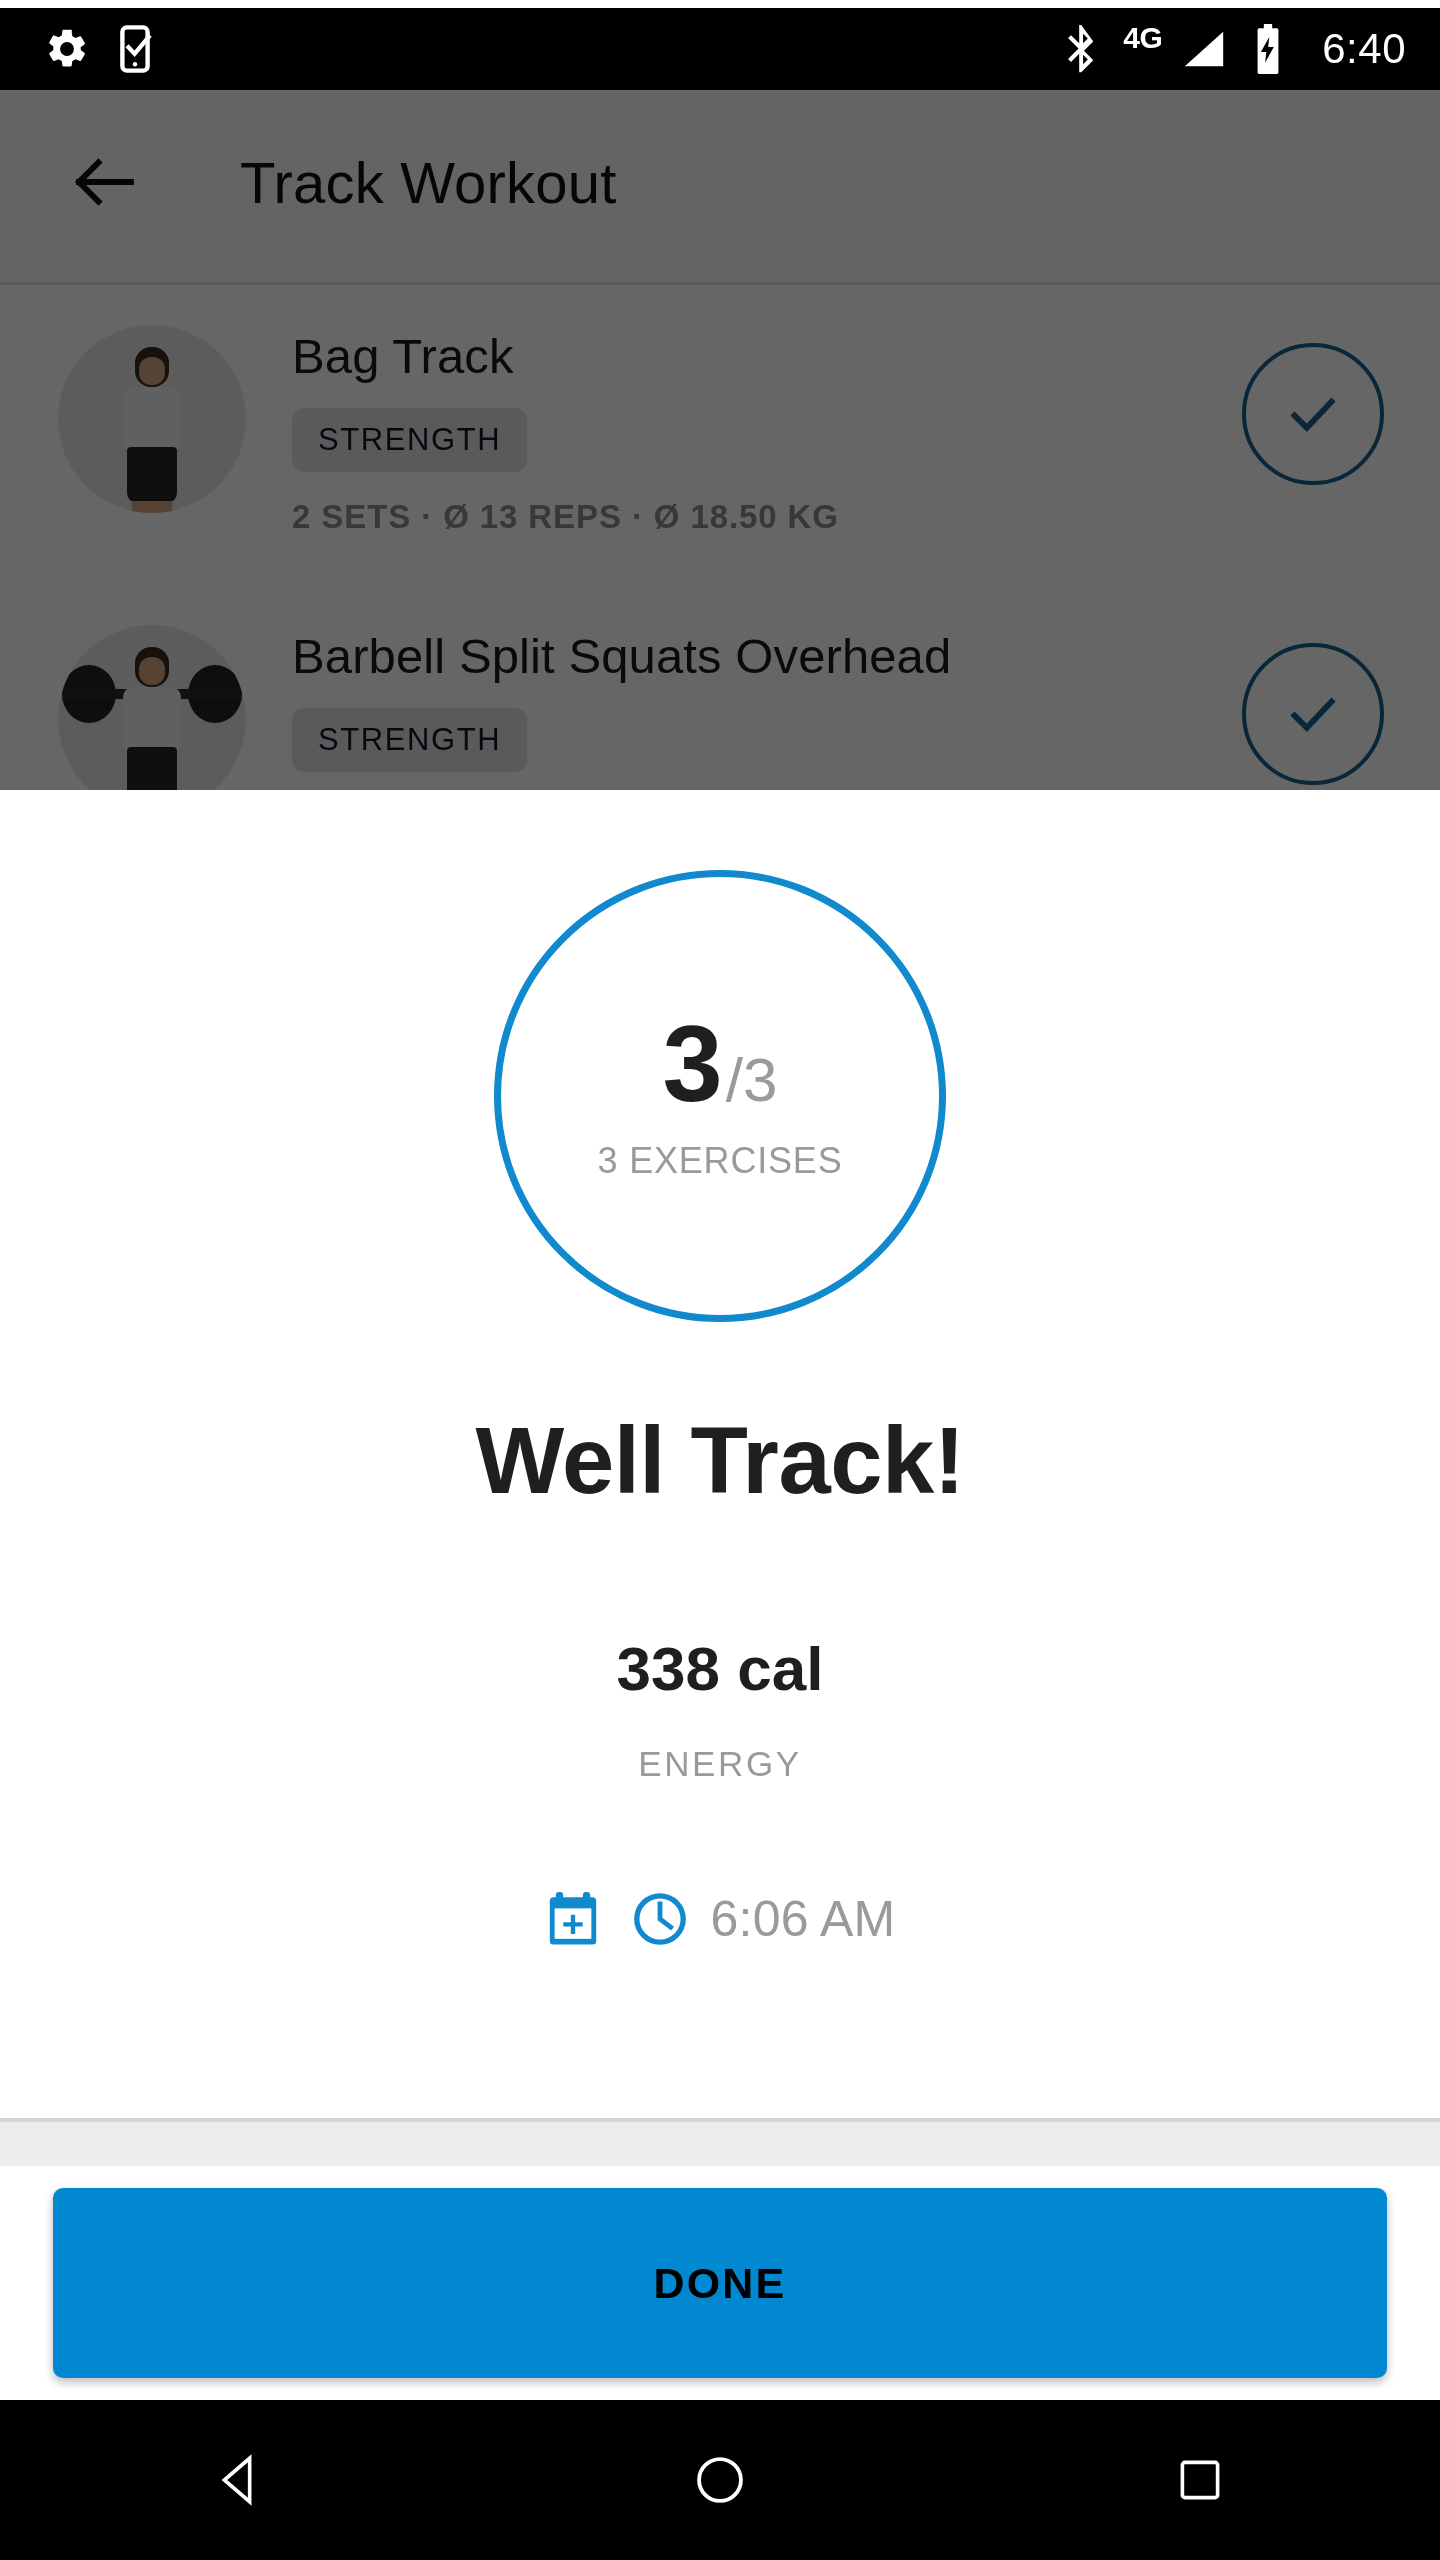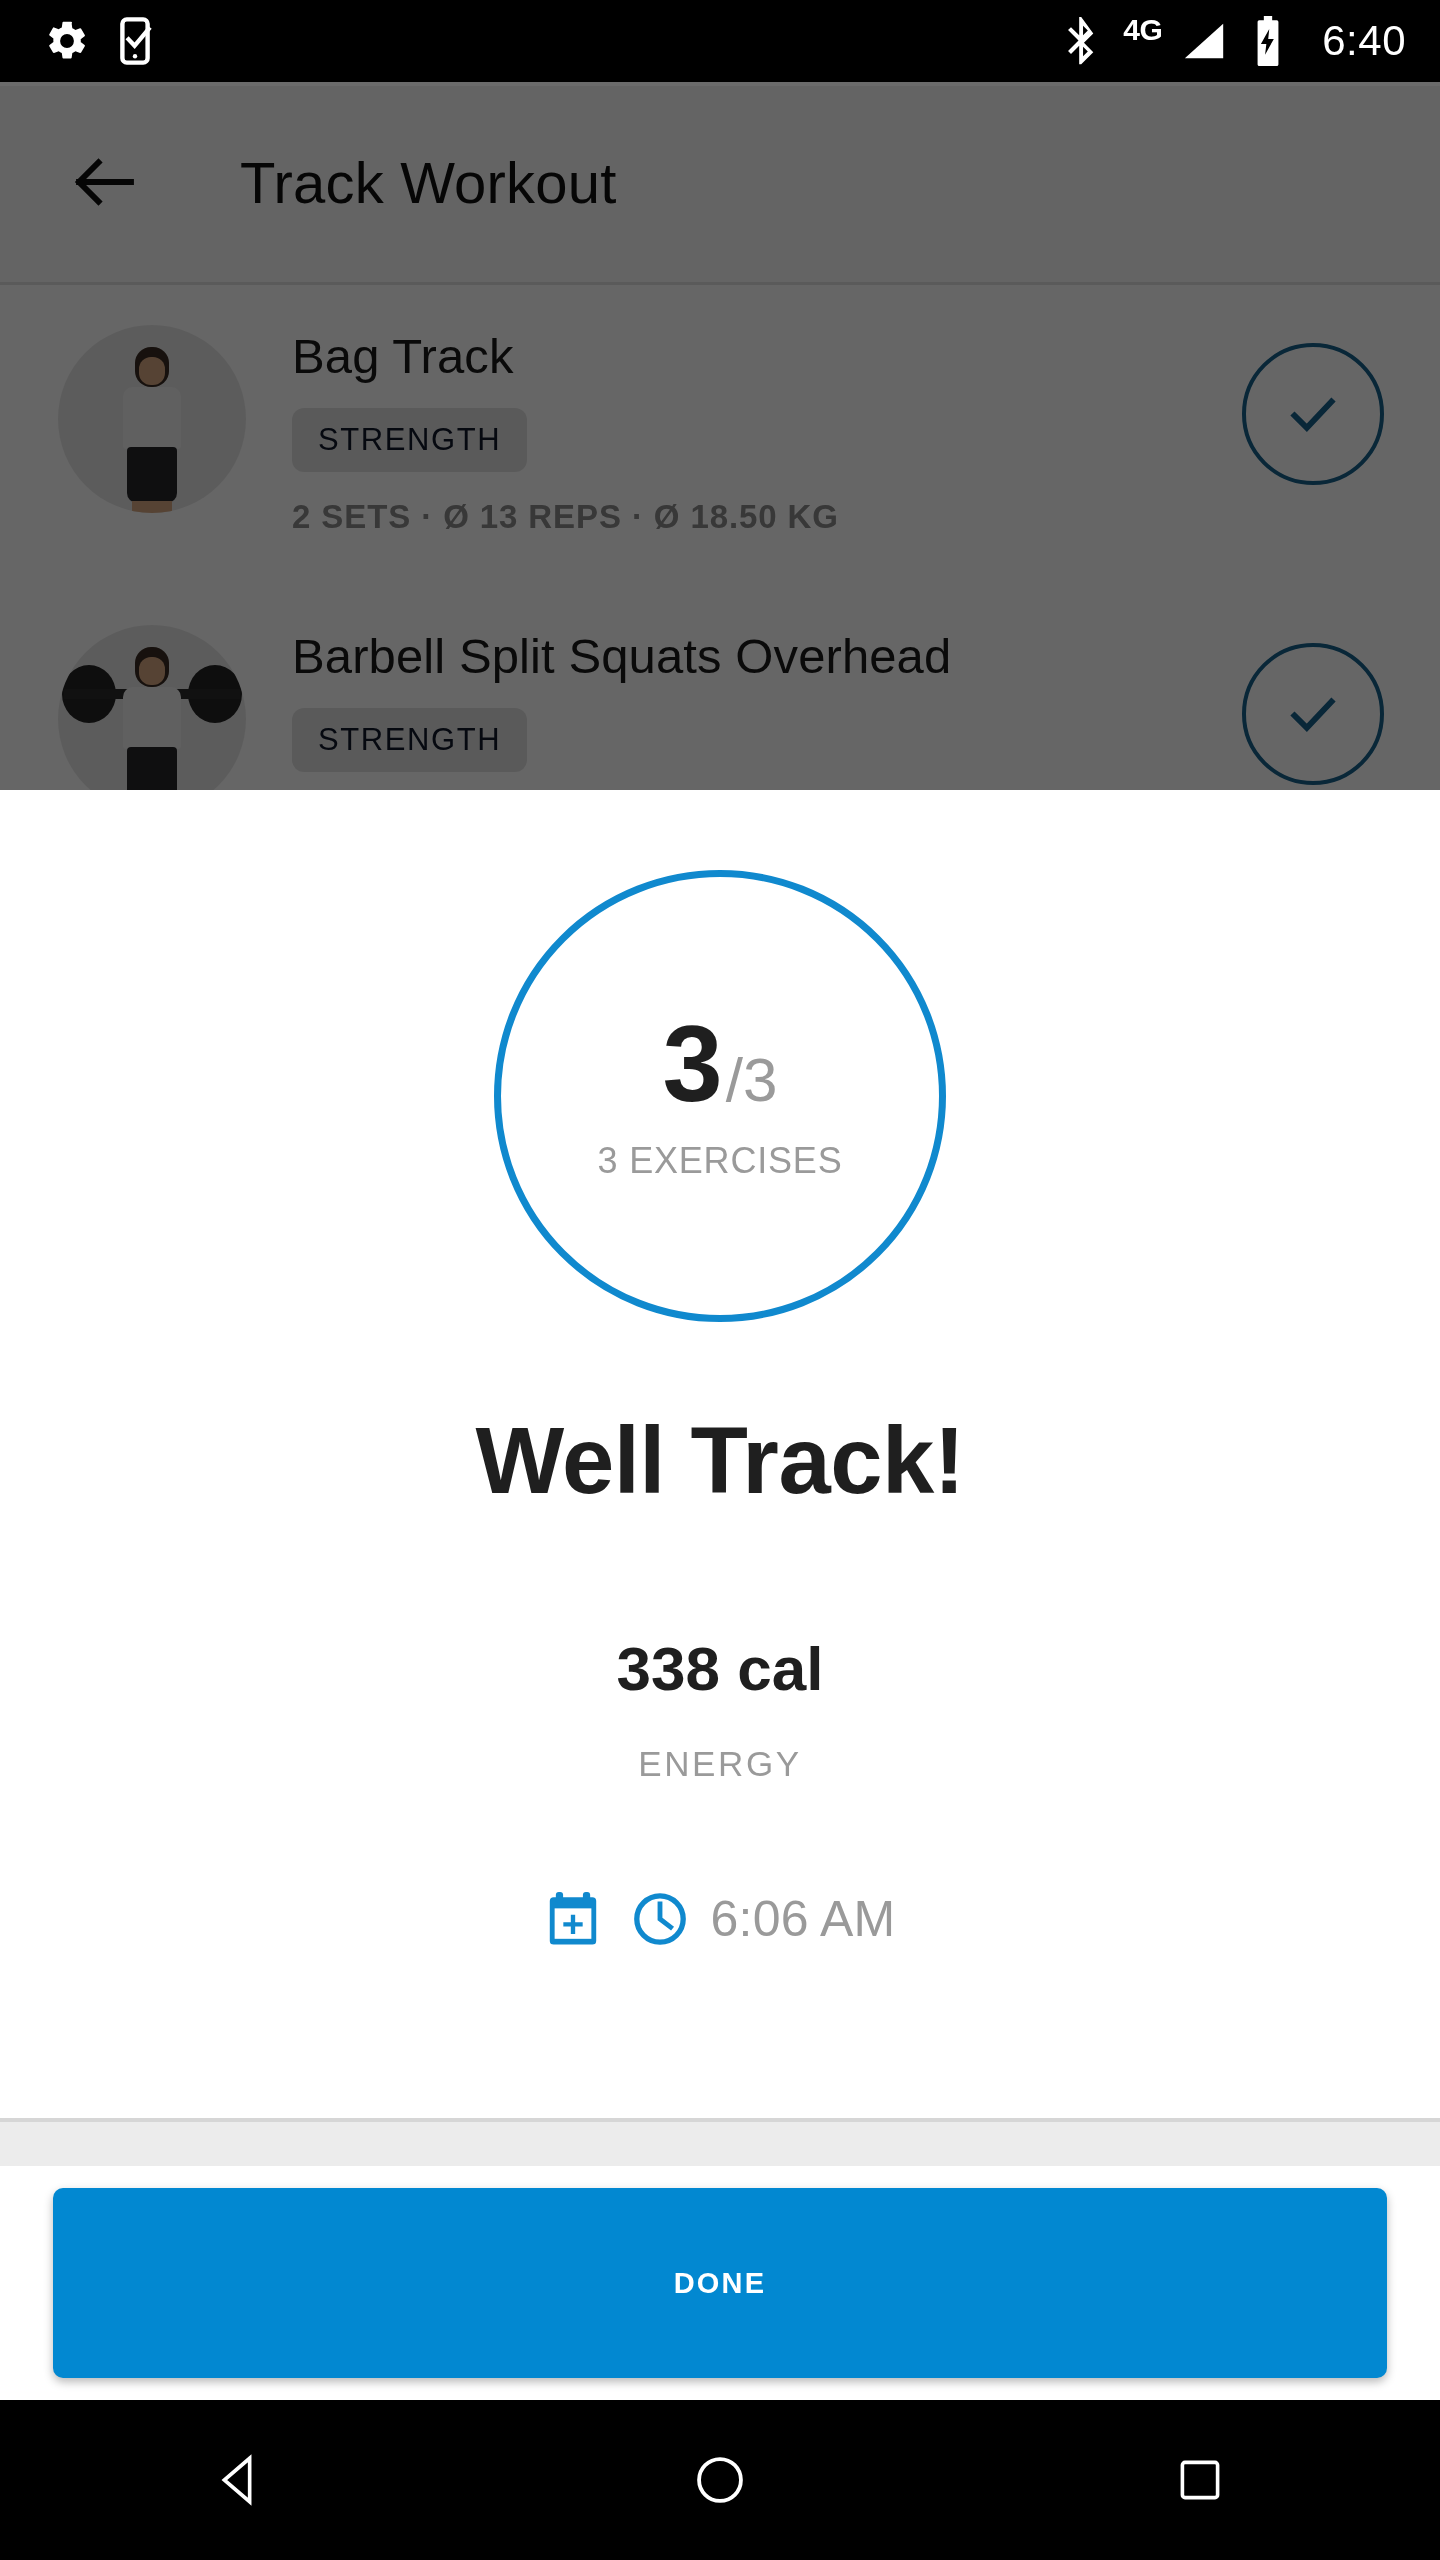--- a/index.html
+++ b/index.html
@@ -11,21 +11,21 @@
   }
   #screen {
     position:relative;
     width:1440px; height:2560px;
     background:#fff;
     overflow:hidden;
   }
 
   
   #status-bar {
-    position:absolute; top:0; left:0;
+    position:absolute; top:8px; left:0;
     width:1440px; height:82px;
     background:#000;
     display:flex; align-items:center;
     padding:0 34px 0 44px;
     z-index:60;
   }
   .sb-left { display:flex; align-items:center; gap:28px; flex:0 0 auto; }
   .sb-spacer { flex:1 1 auto; }
   .sb-right { display:flex; align-items:center; gap:24px; flex:0 0 auto; }
   .sb-icon { display:block; }
@@ -173,24 +173,24 @@
   #sheet-divider { width:1440px; height:4px; background:#d6d6d6; flex:0 0 auto; }
   #sheet-gap { width:1440px; height:44px; background:#ececec; flex:0 0 auto; }
   #footer-actions {
     flex:0 0 auto;
     width:1440px; height:234px;
     background:#fff;
     display:flex; align-items:center; justify-content:center;
   }
   #done-button {
     width:1334px; height:190px;
-    background:#0288d1; color:#ffffff;
+    background:#0288d1; color:#000000;
     border:none; border-radius:10px;
     font-family:"Liberation Sans", sans-serif;
-    font-size:29px; font-weight:700; letter-spacing:2.2px;
+    font-size:43px; font-weight:700; letter-spacing:2.2px;
     box-shadow:0 4px 10px rgba(0,0,0,0.28);
     cursor:pointer;
   }
 
   
   #nav-bar {
     position:absolute; left:0; top:2400px;
     width:1440px; height:160px;
     background:#000;
     display:flex; align-items:center; justify-content:space-around;

